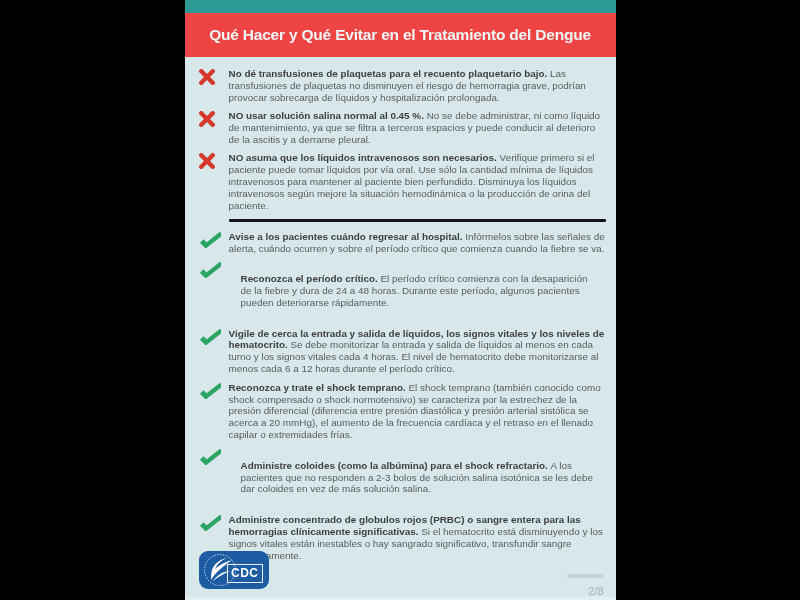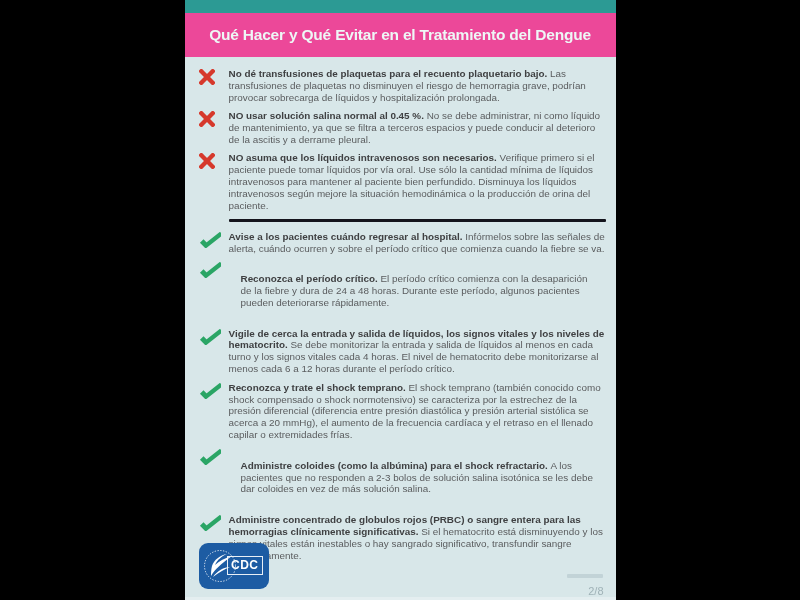--- a/index.html
+++ b/index.html
@@ -6,42 +6,42 @@
   body{
     width:800px;height:600px;background:#000;overflow:hidden;
     font-family:"Liberation Sans","DejaVu Sans",sans-serif;
     display:flex;justify-content:center;
   }
   .doc{
     width:431px;height:600px;background:#d8e7e9;position:relative;overflow:hidden;flex:none;
   }
   .top-strip{height:13px;background:#2c9a94;}
   .header-bar{
-    height:44px;background:#ec4899;display:flex;align-items:center;justify-content:center;
+    height:44px;background:#ef4444;display:flex;align-items:center;justify-content:center;
   }
   .page-title{
     color:#eef7f6;font-weight:bold;font-size:15.5px;letter-spacing:-0.2px;white-space:nowrap;
   }
   .content{padding:11px 10px 0 14px;}
   .item{display:flex;margin-bottom:6.5px;}
   .item .icon-col{width:30px;flex:none;padding-top:0px;}
   .item .text{
     flex:1;font-size:9.9px;line-height:11.9px;color:#5a5c5e;
   }
   .item .lead{font-weight:bold;color:#3f4042;}
   .x-glyph{display:block;margin-top:1px;}
   .check-glyph{display:block;margin-top:1px;}
   .section-divider{
     height:3px;background:#14141c;margin:7px 0 9px 30px;border-radius:1px;
   }
   .footer{
     position:absolute;left:14px;bottom:11px;display:flex;align-items:center;gap:9px;
   }
   .cdc-logo{
-    width:70px;height:46px;background:#1d5ca3;border-radius:9px;position:relative;
+    width:70px;height:38px;background:#1d5ca3;border-radius:9px;position:relative;
     display:flex;align-items:center;flex:none;
   }
   .cdc-acronym{
     position:absolute;right:6px;top:13px;color:#fff;font-weight:bold;font-size:12px;
     border:1px solid rgba(255,255,255,.9);padding:1px 3px 2px 3px;letter-spacing:0.5px;
   }
   .org-text{display:flex;flex-direction:column;}
   .org-bold{color:#1b5fa8;font-weight:bold;font-size:8px;line-height:9.6px;}
   .org-sub{color:#4e80ba;font-size:7.6px;line-height:9.2px;}
   .page-number{

